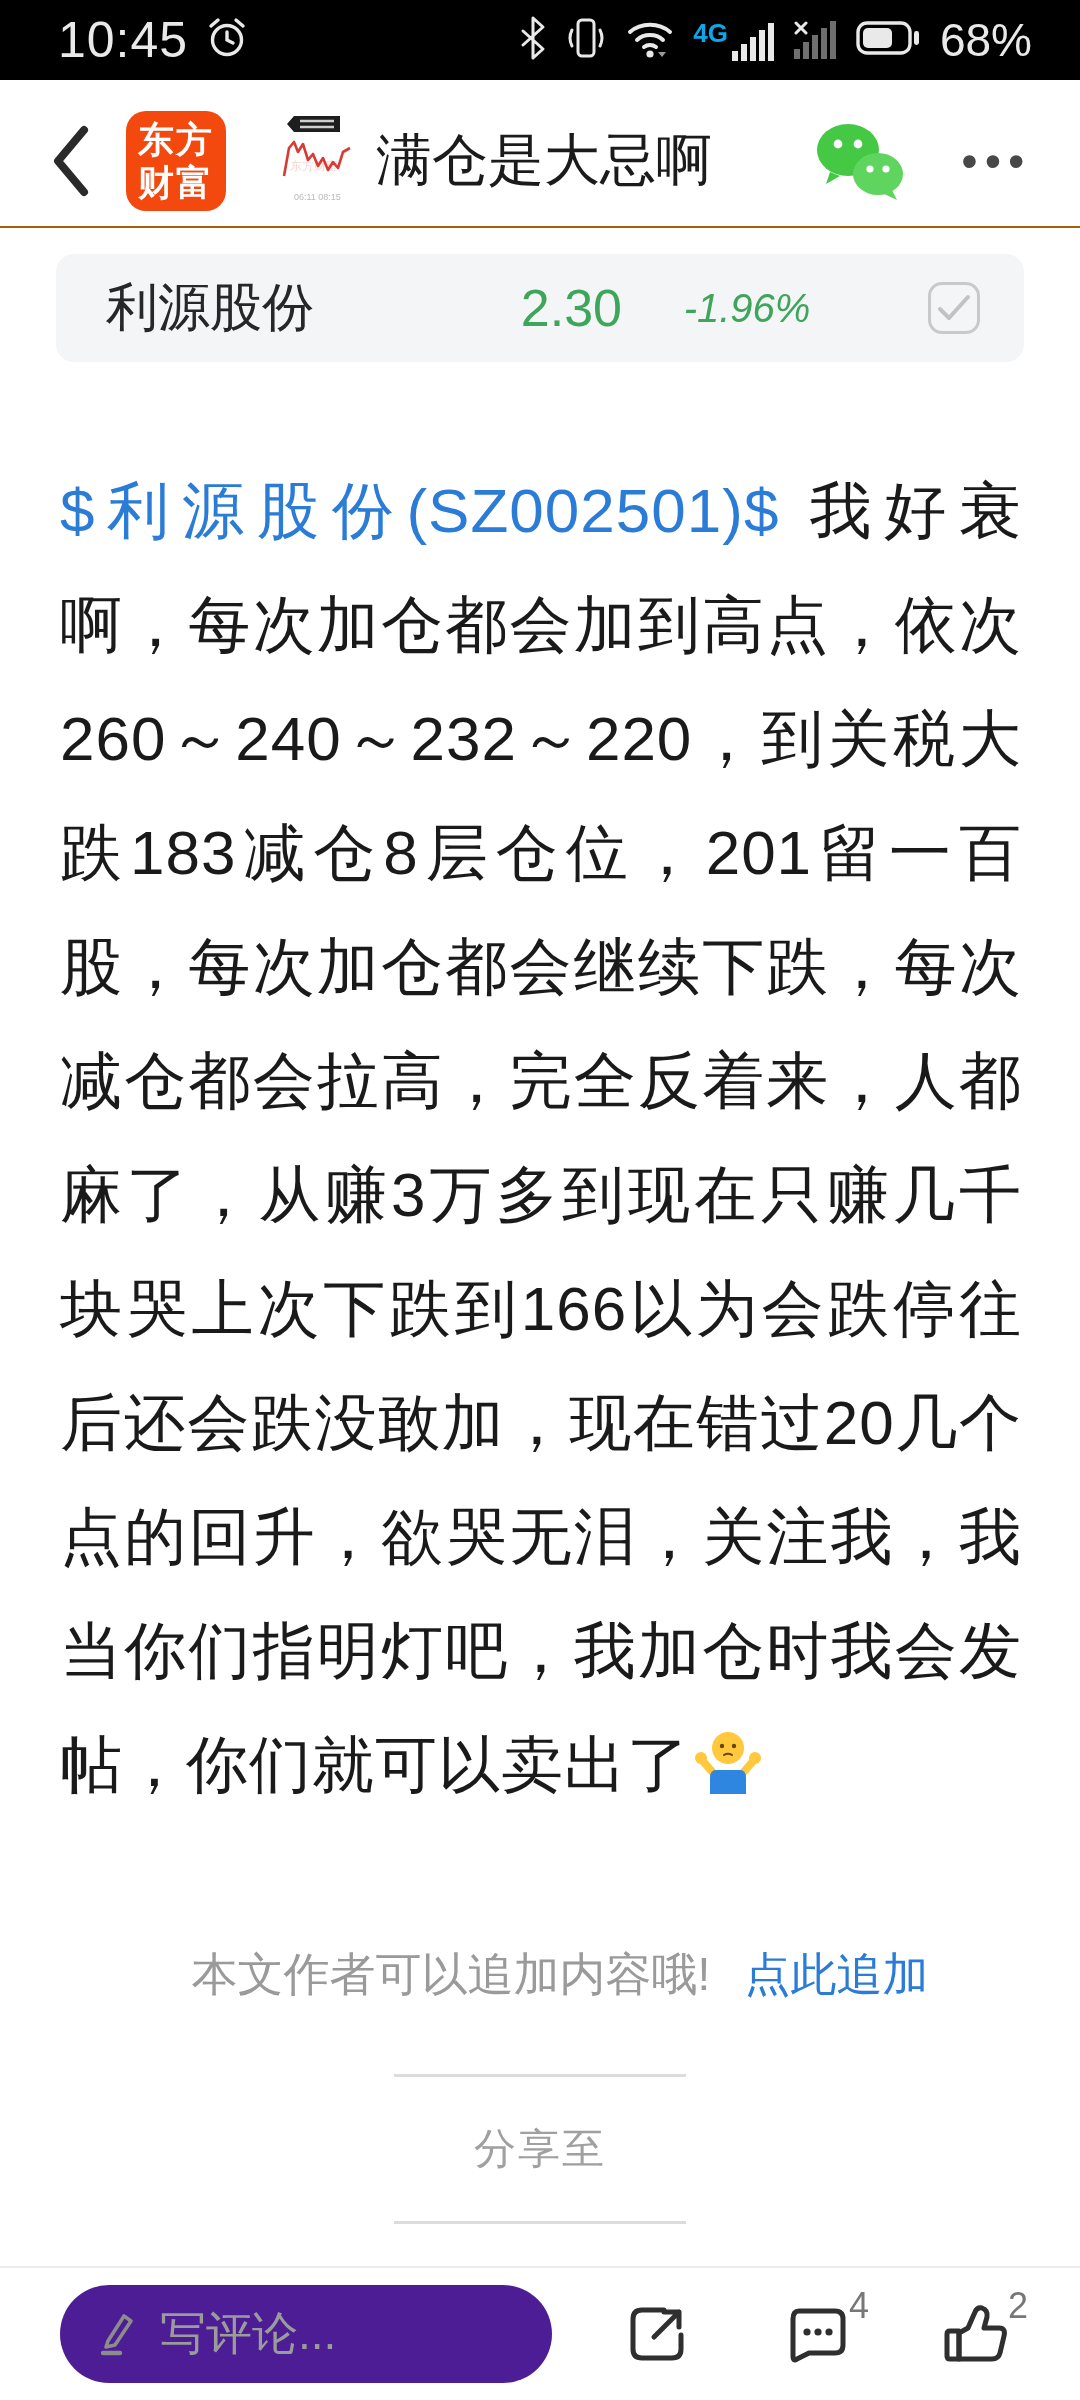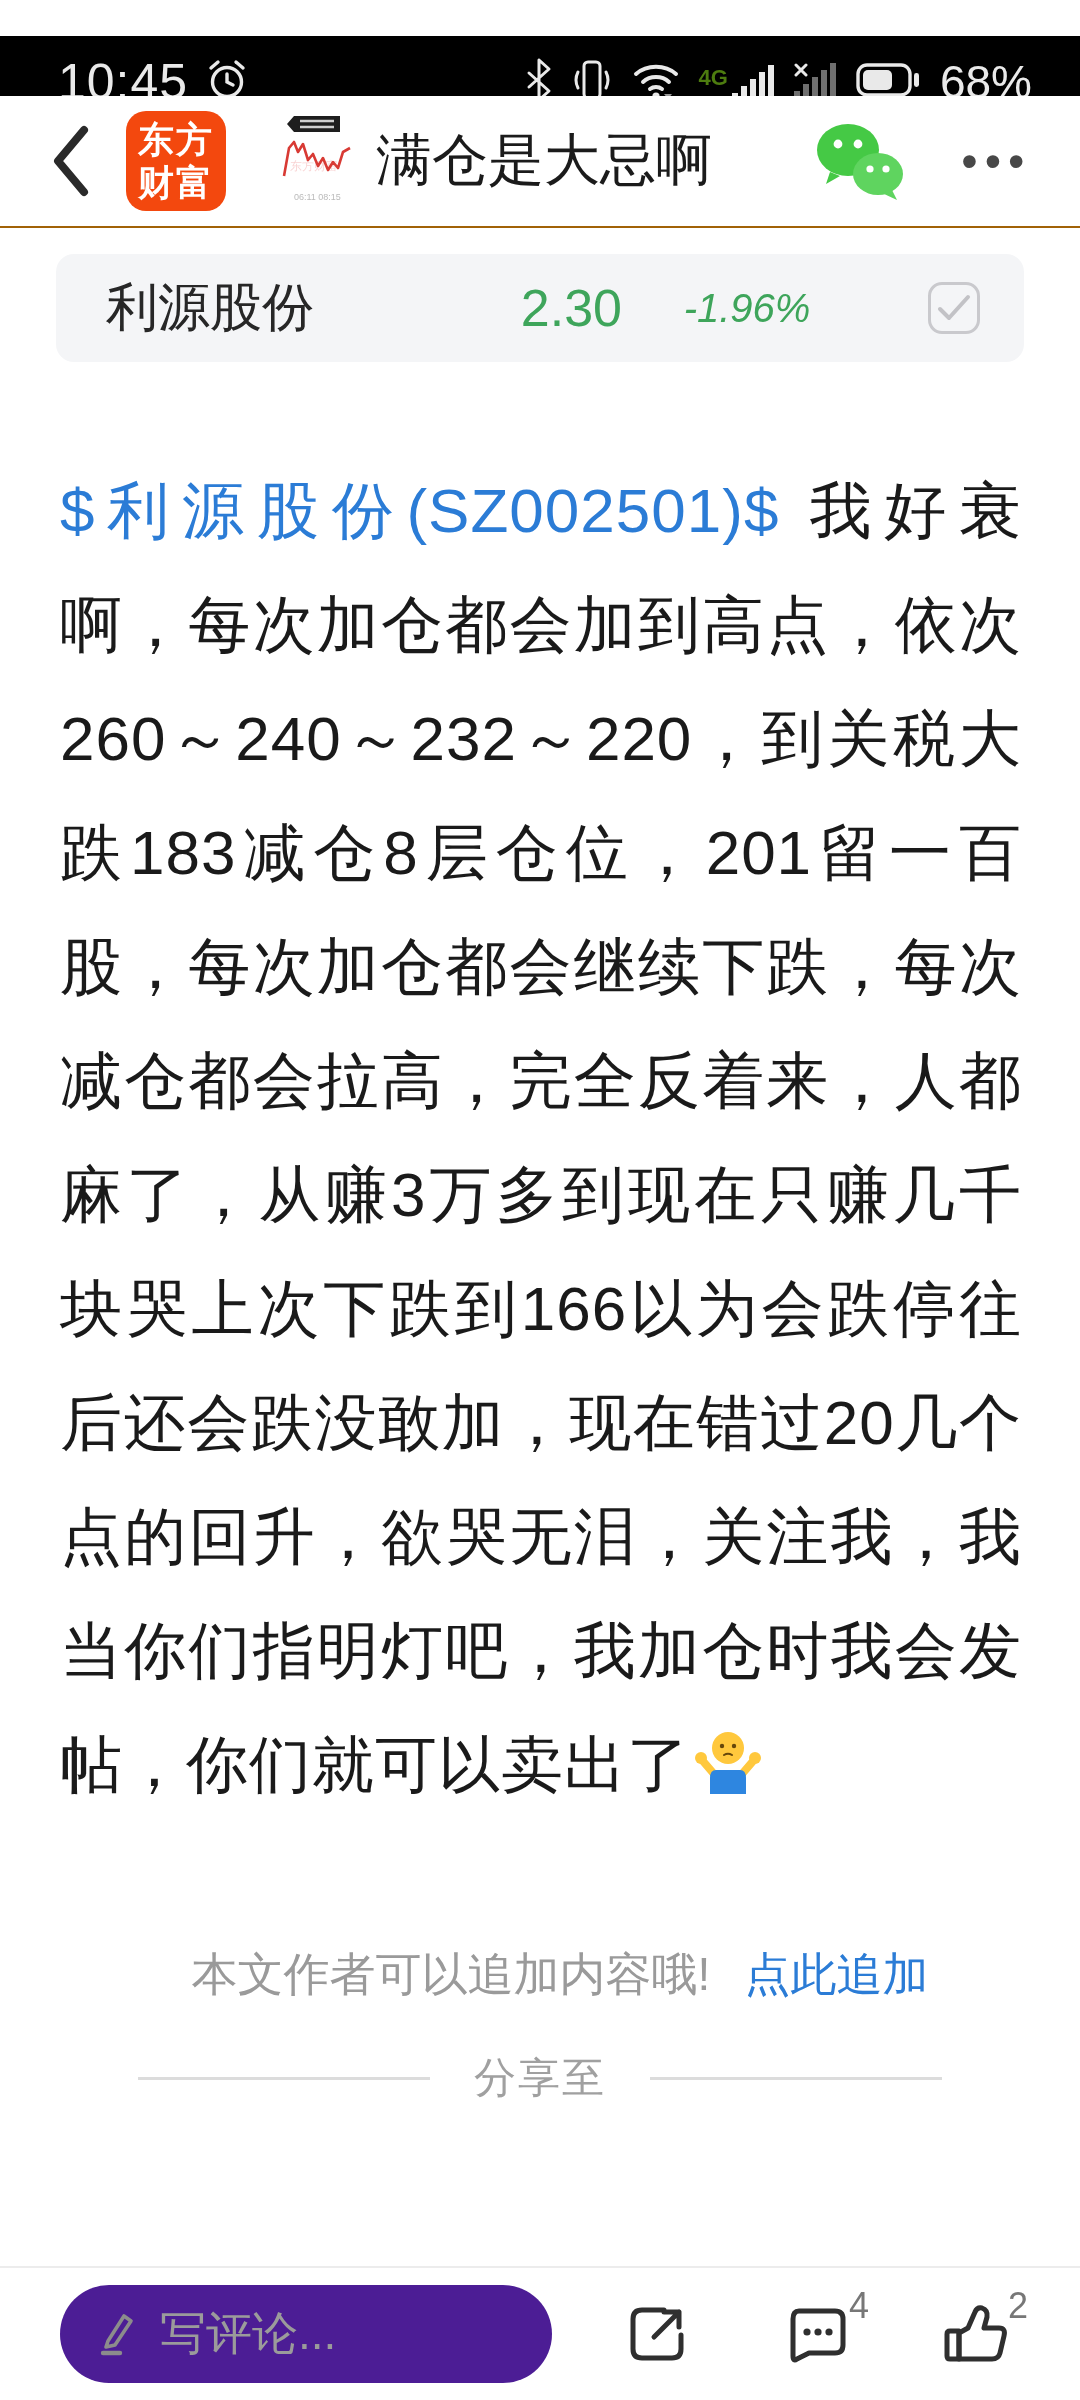--- a/index.html
+++ b/index.html
@@ -1,28 +1,28 @@
 <!DOCTYPE html>
 <html><head>
 <meta charset="utf-8">
 <style>
   * { margin:0; padding:0; box-sizing:border-box; }
   html,body { width:1080px; height:2400px; }
   body { font-family:"Liberation Sans","DejaVu Sans",sans-serif; background:#ffffff; }
   .screen { position:relative; width:1080px; height:2400px; background:#ffffff; overflow:hidden; }
 
   
-  .status-bar { position:absolute; top:0; left:0; width:1080px; height:92px; background:#000;
-    display:flex; align-items:center; justify-content:space-between; padding:0 48px 0 58px; color:#e9e9e9;margin-top:36px; }
+  .status-bar { position:absolute; top:0; left:0; width:1080px; height:80px; background:#000;
+    display:flex; align-items:center; justify-content:space-between; padding:0 48px 0 58px; color:#e9e9e9; }
   .sb-left { display:flex; align-items:center; gap:16px; }
   .sb-time { font-size:50px; font-weight:500; letter-spacing:1px; }
   .sb-right { display:flex; align-items:center; gap:18px; }
   .sb-batt-text { font-size:46px; font-weight:500; }
   .sig-wrap { display:flex; align-items:flex-end; gap:4px; }
-  .sig-4g { font-size:22px; font-weight:700; color:#4d7c0f; transform:translateY(-14px); }
+  .sig-4g { font-size:26px; font-weight:700; color:#0ea5e9; transform:translateY(-14px); }
 
   
   .app-header { position:absolute; top:96px; left:0; width:1080px; height:132px; background:#fff;
     border-bottom:2px solid #a16207; display:flex; align-items:center; padding:0 48px; }
   .back-btn { width:64px; height:90px; display:flex; align-items:center; }
   .em-logo { width:100px; height:100px; background:#f3480e; border-radius:20px; margin-left:14px;
     display:flex; flex-direction:column; align-items:center; justify-content:center; }
   .em-logo span { color:#fff; font-size:36px; font-weight:700; line-height:43px; letter-spacing:2px; }
   .post-thumb { width:74px; height:106px; margin-left:54px; flex:0 0 auto; }
   .hdr-title { flex:1; margin-left:22px; font-size:56px; font-weight:500; color:#1b1b1b; white-space:nowrap; overflow:hidden; }
@@ -50,21 +50,21 @@
     color:#1a1a1a; text-align:justify; word-break:break-all; }
   .stock-tag { color:#2b7cd6; }
   .shrug { display:inline-block; width:76px; height:76px; vertical-align:-12px; }
 
   
   .append-row { margin-top:122px; display:flex; justify-content:center; align-items:center;padding-left:40px; }
   .append-text { font-size:46px; color:#9a9a9a; }
   .append-link { font-size:46px; color:#2b7cd6; font-weight:500; margin-left:34px; }
 
   
-  .share-divider { margin-top:44px; display:flex; align-items:center; justify-content:center; gap:44px; }
+  .share-divider { margin-top:68px; display:flex; align-items:center; justify-content:center; gap:44px;flex-direction:column; }
   .share-line { width:292px; height:3px; background:#dcdcdc; }
   .share-label { font-size:42px; color:#a0a0a0; letter-spacing:2px; }
 
   
   .bottom-bar { position:absolute; top:2266px; left:0; width:1080px; height:134px; background:#fff;
     border-top:2px solid #ececec; display:flex; align-items:center; padding:0 60px 0 60px; }
   .comment-pill { width:492px; height:98px; background:#4c1d95; border-radius:49px;
     display:flex; align-items:center; padding:0 34px; }
   .pill-text { font-size:46px; color:#9b9b9b; margin-left:20px; }
   .bb-icons { flex:1; display:flex; align-items:center; justify-content:space-between; padding:0 6px 0 66px; }

